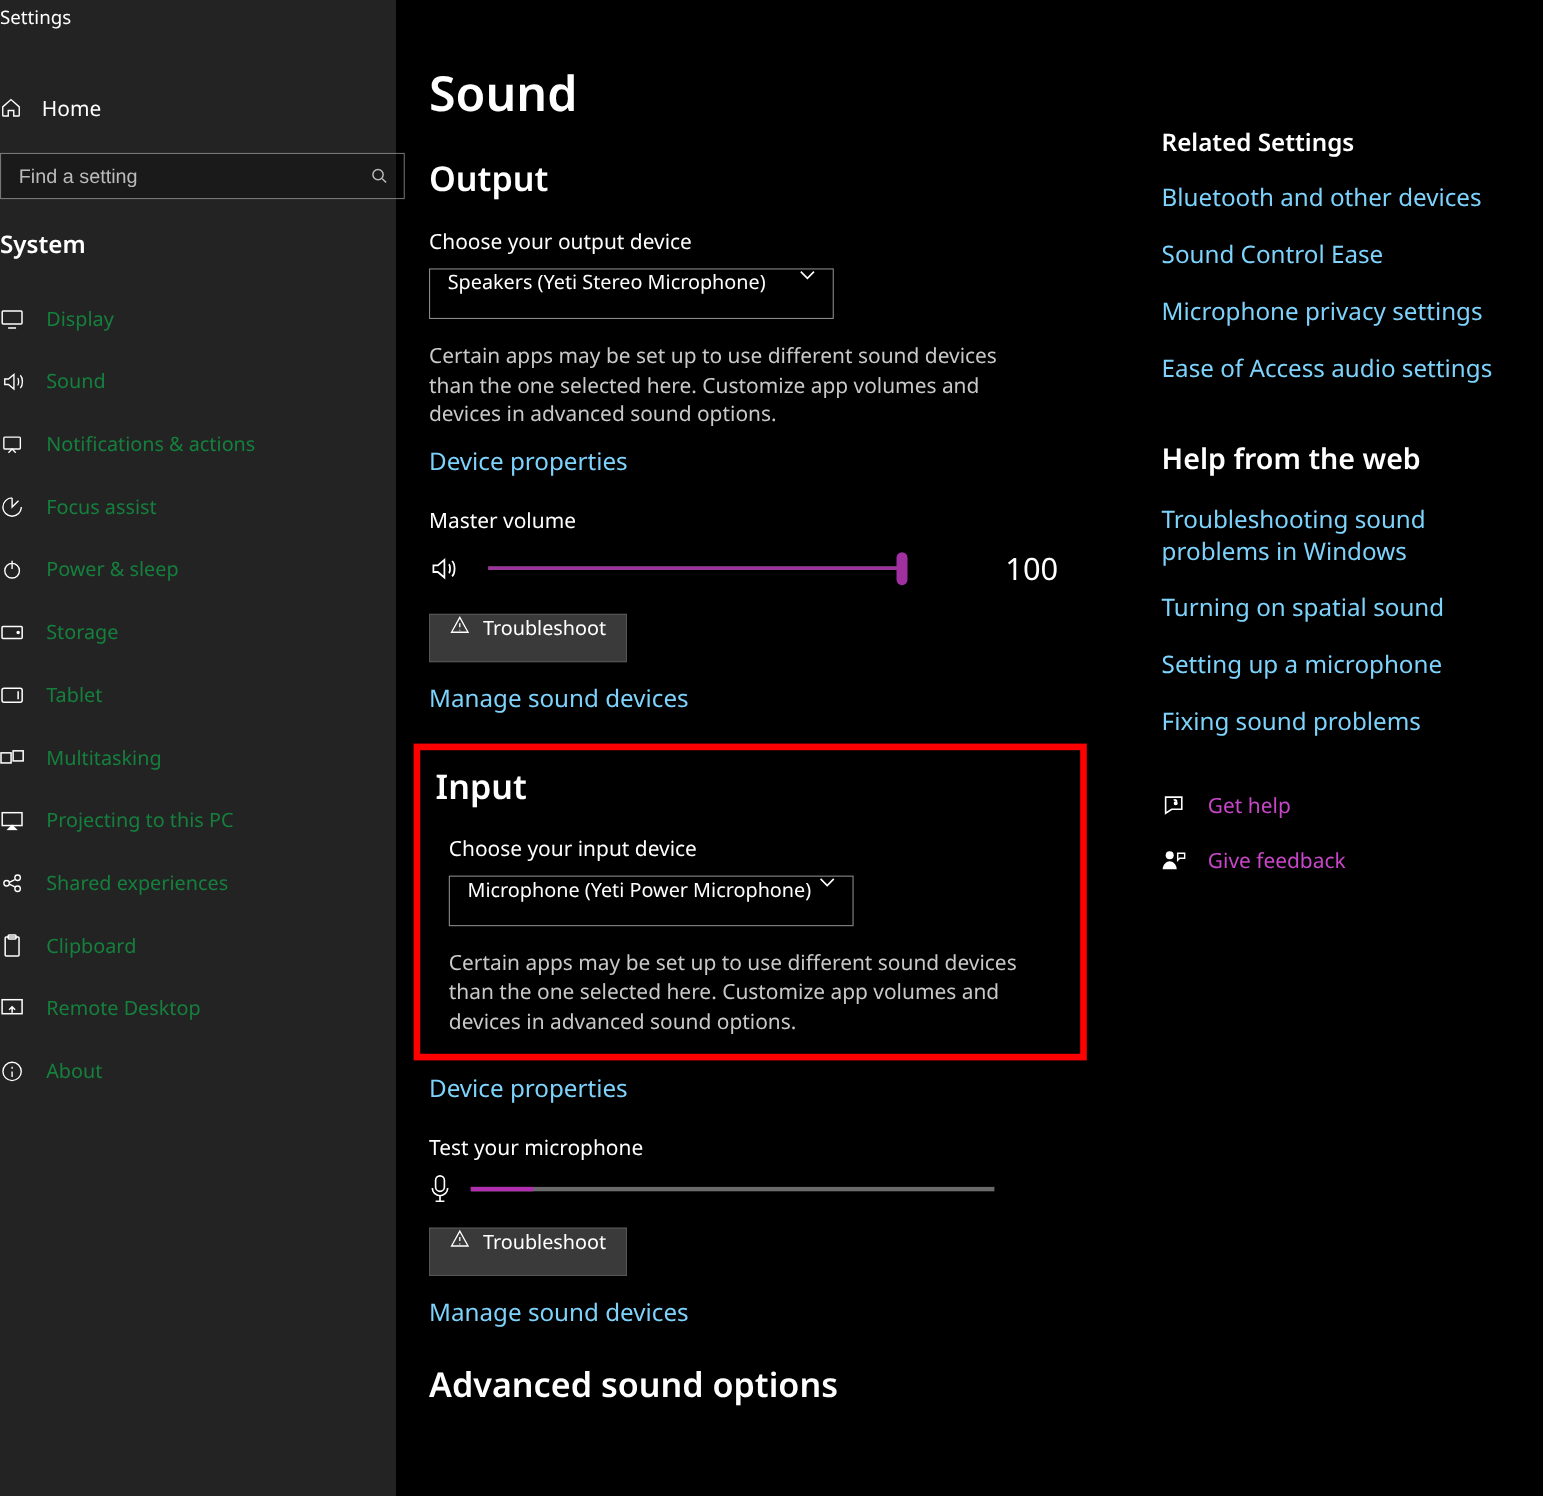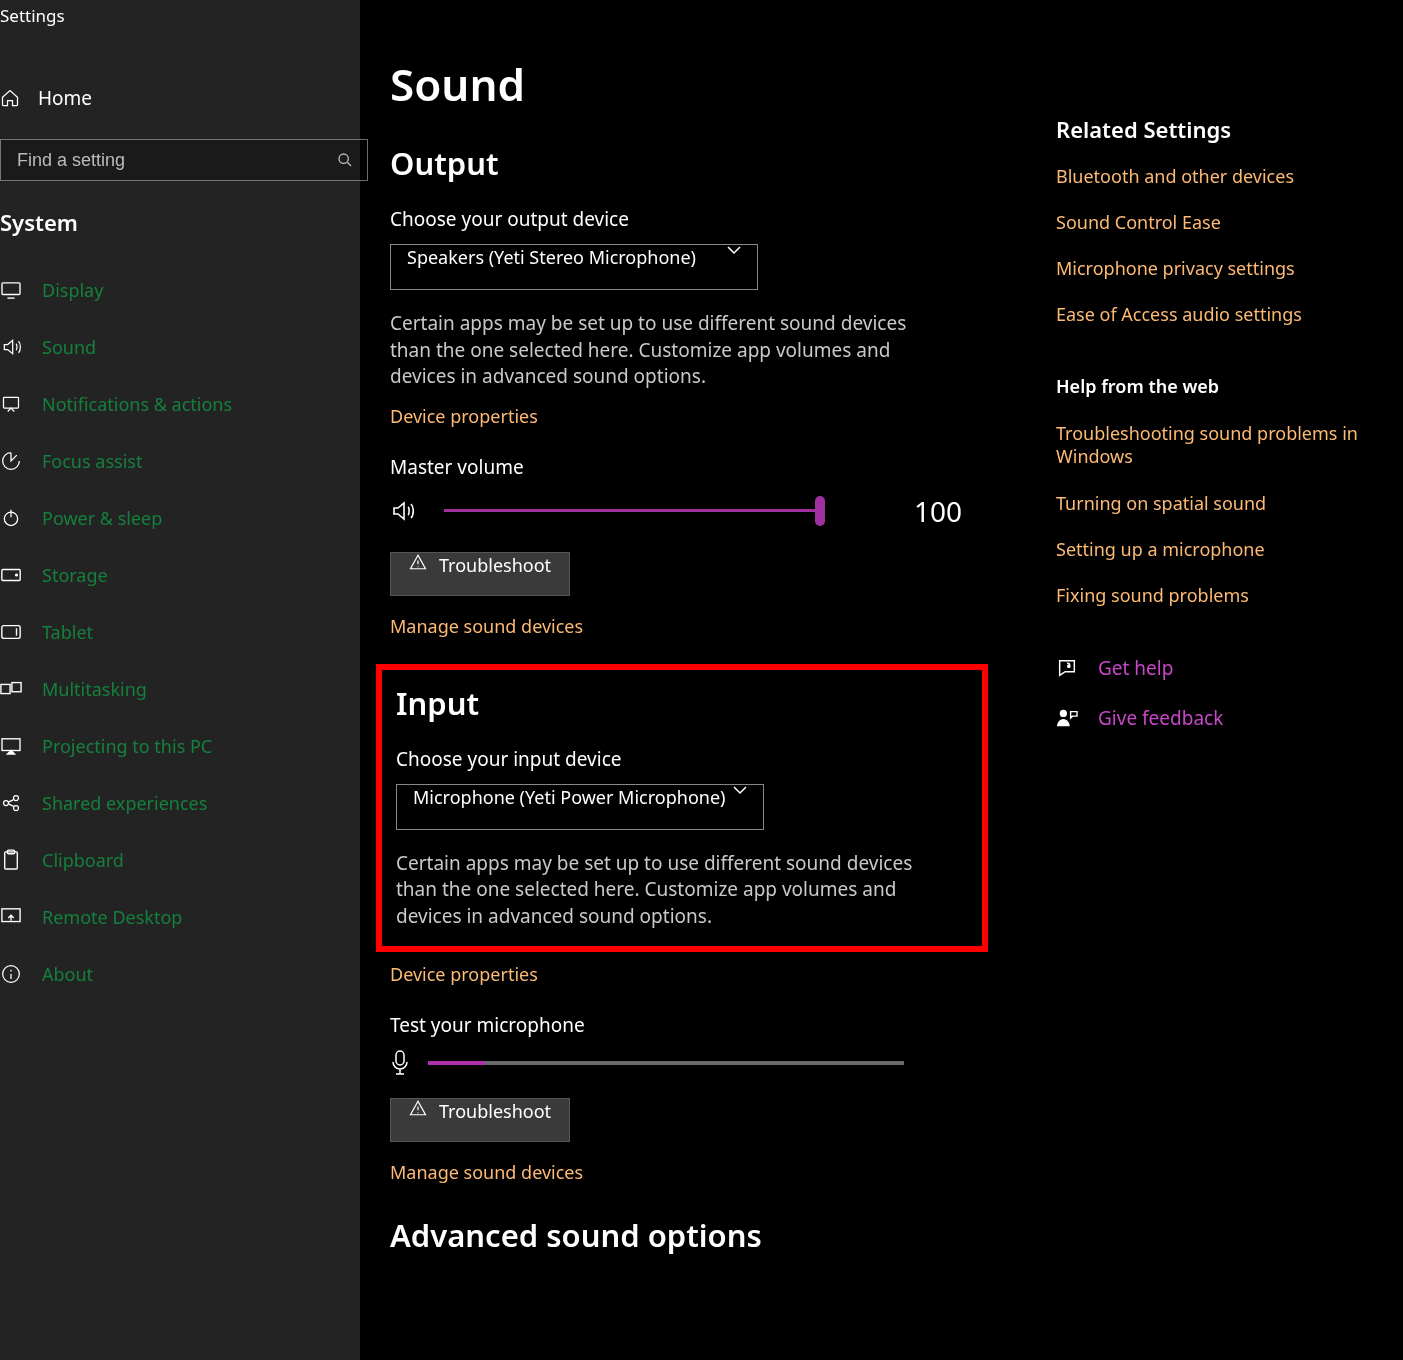--- a/index.html
+++ b/index.html
@@ -13,40 +13,40 @@
 .cat-title{font-size:22px;font-weight:600;margin:8px 0 24px 0}
 .nav{display:flex;flex-direction:column}
 .nav-item{display:flex;align-items:center;gap:20px;height:57px;font-size:18px;color:#15803d}
 .nav-item .ico{width:22px;display:flex;justify-content:center;color:#fff}
 .main{position:absolute;left:390px;top:0;width:720px;height:100%}
 .page-title{font-size:44px;font-weight:600;margin:54px 0 28px 0}
 .h2{font-size:31px;font-weight:600;margin:0 0 22px 0}
 .lbl{font-size:19px;margin:0 0 12px 0}
 .dropdown{border:1px solid #888;height:44px;width:334px;display:flex;align-items:flex-start;justify-content:space-between;padding:0 16px;font-size:18px;background:#000;margin-bottom:20px}
 .desc{font-size:19px;color:#c9c9c9;line-height:1.4;margin-bottom:14px;max-width:540px}
-.link{color:#fdba74;font-size:18px;margin-bottom:26px;display:block}
+.link{color:#7dd3fc;font-size:22px;margin-bottom:26px;display:block}
 .slider-row{display:flex;align-items:center;gap:28px;margin:8px 0 22px 0}
 .slider-row .vol-ico{color:#fff}
 .track{position:relative;width:376px;height:3px;background:#8a8a8a}
 .track .fill{position:absolute;left:0;top:0;height:100%;background:#a030a0}
 .thumb{position:absolute;top:-13px;width:10px;height:30px;background:#a030a0;border-radius:5px}
 .vol-val{font-size:28px;width:80px;text-align:right;margin-left:34px}
 .btn{background:#3a3a3a;border:1px solid #555;height:42px;display:inline-flex;align-items:flex-start;gap:12px;padding:0 18px;font-size:18px;color:#fff;margin-bottom:18px}
 .input-box{border:6px solid #ff0000;padding:8px 8px 12px 8px;margin:26px 0 8px -14px;width:584px}
 .input-box .h2{margin-top:4px;margin-left:6px}
-.input-box .lbl,.input-box .dropdown,.input-box .desc{margin-left:6px}
+.input-box .lbl,.input-box .dropdown,.input-box .desc{margin-left:18px}
 .input-box .desc{margin-bottom:4px}
 .mic-bar-row{display:flex;align-items:center;gap:18px;margin:8px 0 22px 0}
 .mic-track{width:476px;height:4px;background:#6a6a6a;position:relative}
 .mic-fill{position:absolute;left:0;top:0;height:100%;background:#b030b0}
 
 .right{position:absolute;left:1056px;top:114px;width:340px}
 .right-h{font-size:22px;font-weight:600;margin-bottom:20px}
 .right .link{margin-bottom:22px}
-.right-h2{font-size:18px;font-weight:600;margin:48px 0 24px 0}
+.right-h2{font-size:26px;font-weight:600;margin:48px 0 24px 0}
 .rlink-row{display:flex;align-items:center;gap:20px;margin-bottom:24px;color:#c846c8;font-size:19px}
 .rlink-row .rico{color:#fff;width:22px;display:flex;justify-content:center}
 svg{display:block}
 </style>
 </head>
 <body>
 
 <div class="sidebar">
   <div class="sidebar-title">Settings</div>
 

